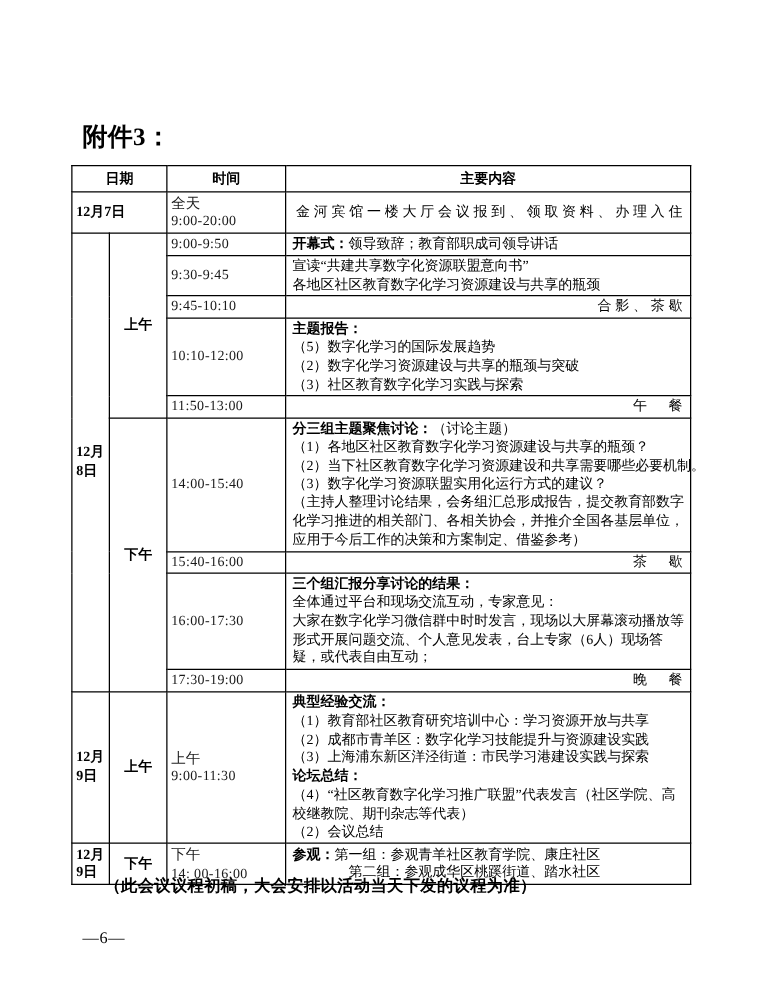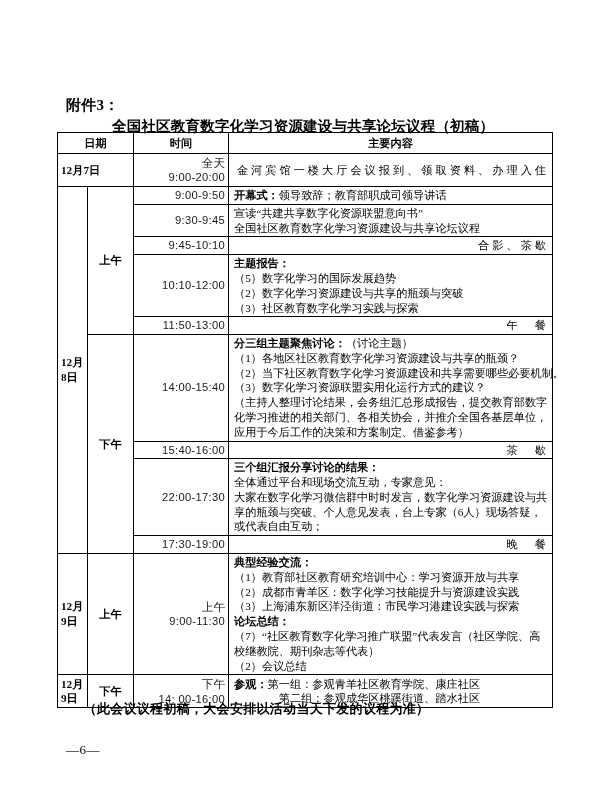--- a/index.html
+++ b/index.html
@@ -19,21 +19,21 @@
     position: absolute;
     left: 0; top: 0;
     width: 610px;
     height: 798px;
   }
 
   .attach-label {
     position: absolute;
     left: 66px;
     top: 96px;
-    font-size: 15px;
+    font-size: 20px;
     font-weight: bold;
     letter-spacing: 0.2px;
     white-space: nowrap;
   }
 
   .doc-title {
     position: absolute;
     left: 112px;
     top: 117px;
     font-size: 14.5px;
@@ -75,23 +75,23 @@
     line-height: 1.25;
     width: 30px;
   }
   .c-ampm {
     text-align: center;
     font-weight: bold;
     font-size: 12.5px;
     width: 46px;
   }
   .c-time {
-    text-align: right;
+    text-align: left;
     width: 95px;
-    font-family: Liberation Sans, sans-serif;
+    font-family: Liberation Serif, serif;
     font-size: 10.4px;
     letter-spacing: 0.3px;
     color: #1a1a1a;
     line-height: 1.35;
     margin-top: 32px;
   }
   .c-time .tm-top {
     font-size: 11.6px;
     letter-spacing: 0;
     display: block;
@@ -138,21 +138,20 @@
     letter-spacing: 0.5px;
   }
 </style>
 </head>
 <body>
 
 <div class="page">
 
   <div class="attach-label">附件3：</div>
 
-  <div class="doc-title">全国社区教育数字化学习资源建设与共享论坛议程（初稿）</div>
 
   <table class="agenda">
     <colgroup>
       <col style="width:30px">
       <col style="width:46px">
       <col style="width:95px">
       <col>
     </colgroup>
     <thead>
       <tr>
@@ -174,21 +173,21 @@
           <td class="c-ampm" rowspan="5">上午</td>
           <td class="c-time">9:00-9:50</td>
           <td class="c-body">
             <span class="ln"><span class="b">开幕式：</span>领导致辞；教育部职成司领导讲话</span>
           </td>
         </tr>
         <tr>
           <td class="c-time">9:30-9:45</td>
           <td class="c-body">
             <span class="ln">宣读“共建共享数字化资源联盟意向书”</span>
-            <span class="ln">全国社区教育数字化学习资源建设与共享论坛议程</span>
+            <span class="ln">各地区社区教育数字化学习资源建设与共享的瓶颈</span>
           </td>
         </tr>
         <tr>
           <td class="c-time">9:45-10:10</td>
           <td class="c-body center">
             <span class="ln">合影、茶歇</span>
           </td>
         </tr>
         <tr>
           <td class="c-time">10:10-12:00</td>
@@ -216,44 +215,44 @@
             <span class="ln wrapok">（主持人整理讨论结果，会务组汇总形成报告，提交教育部数字化学习推进的相关部门、各相关协会，并推介全国各基层单位，应用于今后工作的决策和方案制定、借鉴参考）</span>
           </td>
         </tr>
         <tr>
           <td class="c-time">15:40-16:00</td>
           <td class="c-body center">
             <span class="ln">茶　歇</span>
           </td>
         </tr>
         <tr>
-          <td class="c-time">22:00-17:30</td>
+          <td class="c-time">16:00-17:30</td>
           <td class="c-body">
             <span class="ln"><span class="b">三个组汇报分享讨论的结果：</span></span>
             <span class="ln">全体通过平台和现场交流互动，专家意见：</span>
-            <span class="ln wrapok">大家在数字化学习微信群中时时发言，数字化学习资源建设与共享的瓶颈与突破、个人意见发表，台上专家（6人）现场答疑，或代表自由互动；</span>
+            <span class="ln wrapok">大家在数字化学习微信群中时时发言，现场以大屏幕滚动播放等形式开展问题交流、个人意见发表，台上专家（6人）现场答疑，或代表自由互动；</span>
           </td>
         </tr>
         <tr>
           <td class="c-time">17:30-19:00</td>
           <td class="c-body center">
             <span class="ln">晚　餐</span>
           </td>
         </tr>
         <tr>
           <td class="c-date">12月<br>9日</td>
           <td class="c-ampm">上午</td>
           <td class="c-time"><span class="tm-top">上午</span>9:00-11:30</td>
           <td class="c-body">
             <span class="ln"><span class="b">典型经验交流：</span></span>
             <span class="ln">（1）教育部社区教育研究培训中心：学习资源开放与共享</span>
             <span class="ln">（2）成都市青羊区：数字化学习技能提升与资源建设实践</span>
             <span class="ln">（3）上海浦东新区洋泾街道：市民学习港建设实践与探索</span>
             <span class="ln"><span class="b">论坛总结：</span></span>
-            <span class="ln wrapok">（7）“社区教育数字化学习推广联盟”代表发言（社区学院、高校继教院、期刊杂志等代表）</span>
+            <span class="ln wrapok">（4）“社区教育数字化学习推广联盟”代表发言（社区学院、高校继教院、期刊杂志等代表）</span>
             <span class="ln">（2）会议总结</span>
           </td>
         </tr>
         <tr>
           <td class="c-date">12月<br>9日</td>
           <td class="c-ampm">下午</td>
           <td class="c-time"><span class="tm-top">下午</span>14: 00-16:00</td>
           <td class="c-body">
             <span class="ln"><span class="b">参观：</span>第一组：参观青羊社区教育学院、康庄社区</span>
             <span class="ln">　　　　第二组：参观成华区桃蹊街道、踏水社区</span>

